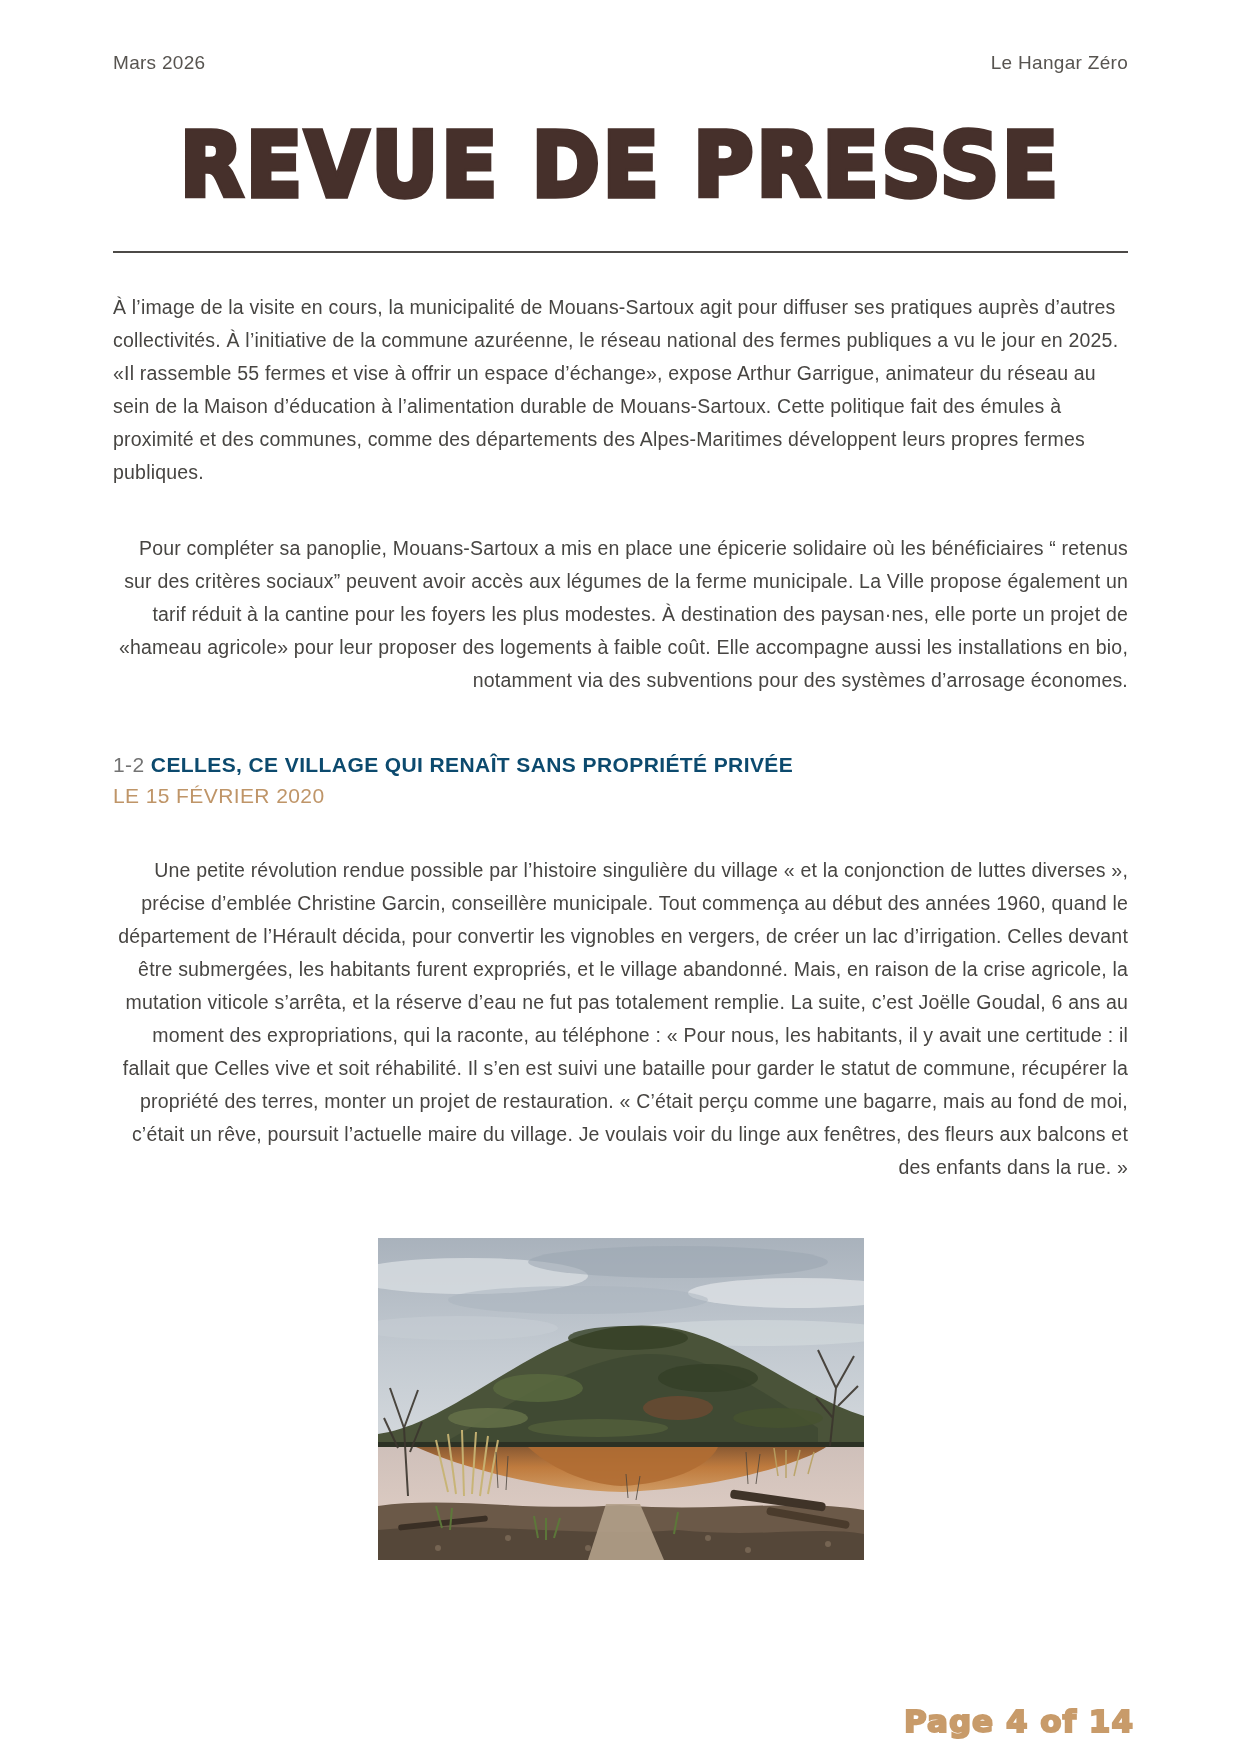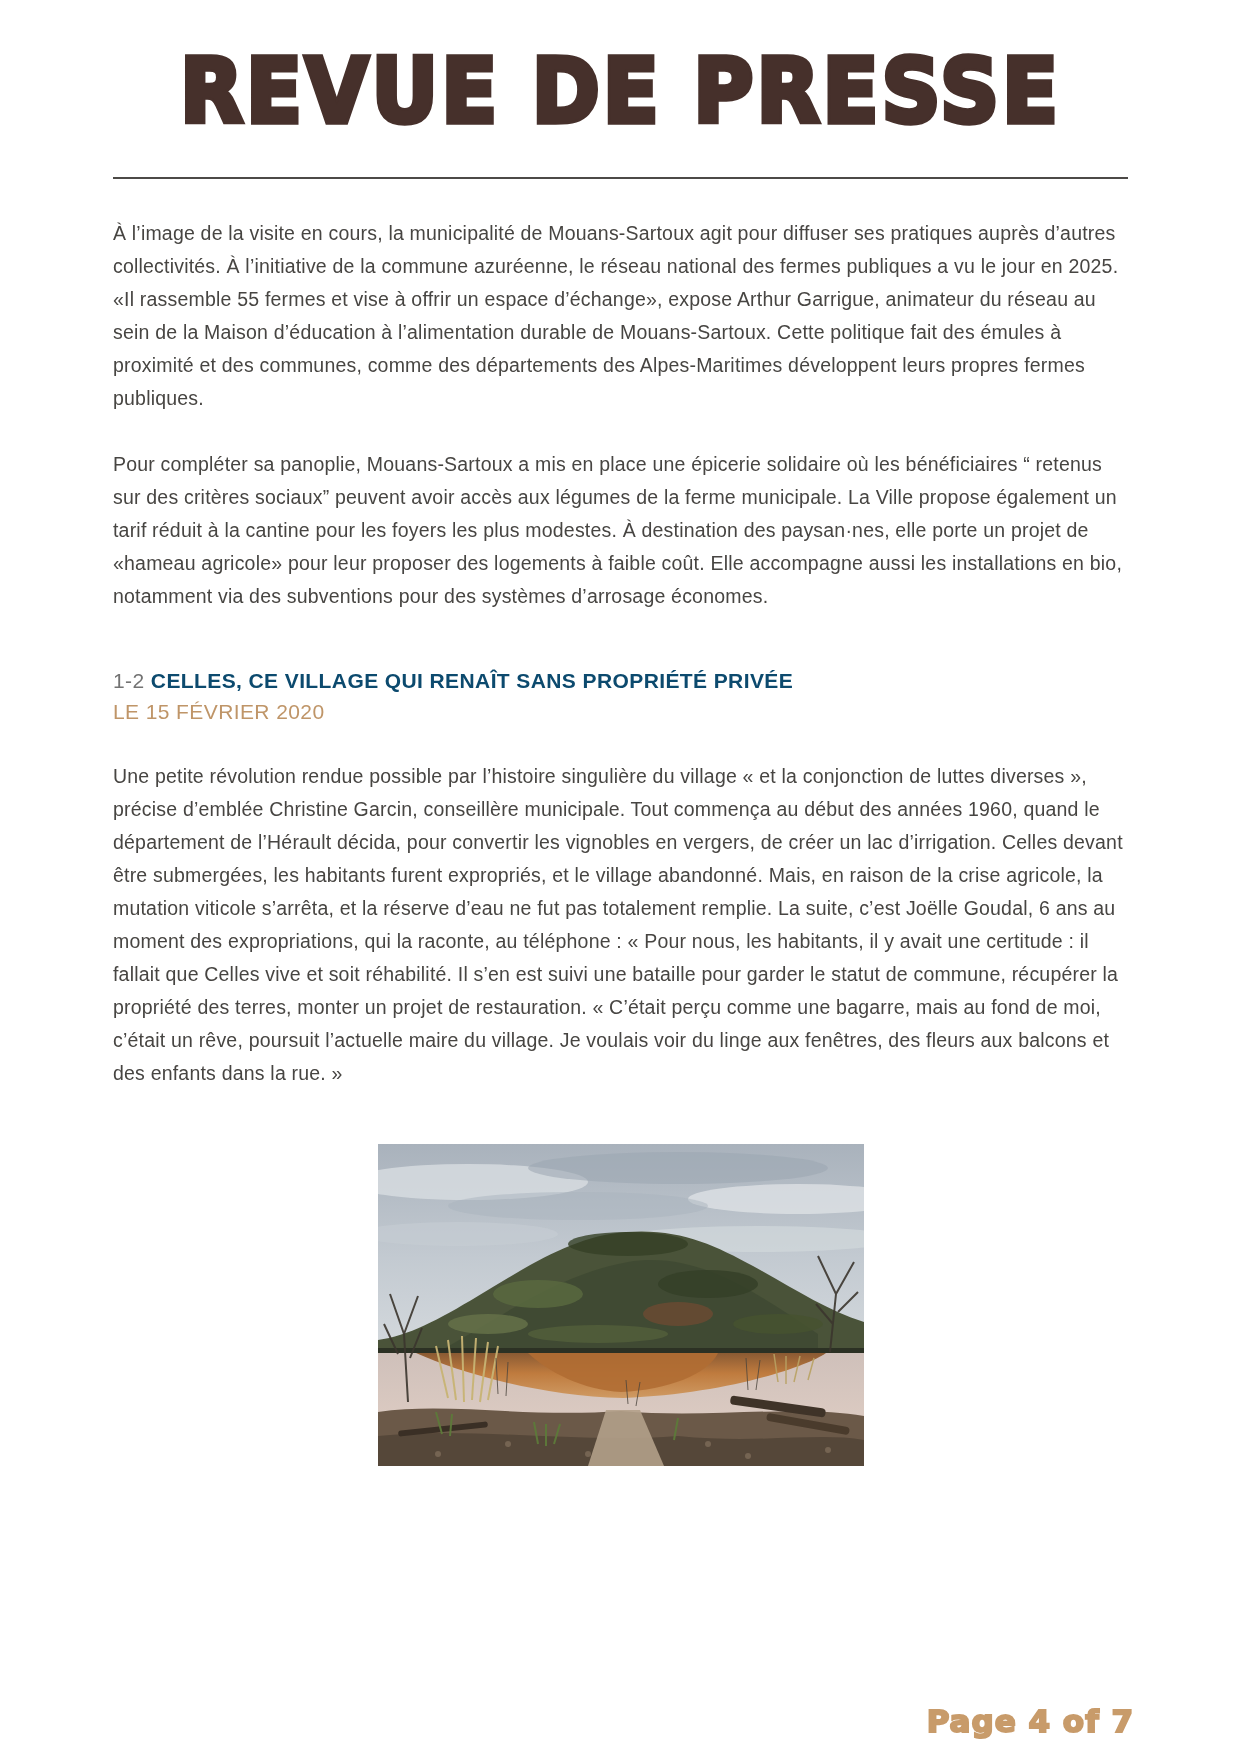--- a/index.html
+++ b/index.html
@@ -40,21 +40,21 @@
     border:none; border-top:2px solid #4c4a47;
     margin-top:38px;
   }
 
   
   .body-par {
     font-size:19.5px; line-height:33px; color:#474542;
     letter-spacing:.2px;
     margin-top:38px;
   }
-  .par-gap { margin-top:33px; }
+  .par-gap { margin-top:43px;text-align:right; }
 
   
   .section-head { margin-top:52px; font-size:21px; line-height:31px; letter-spacing:.4px; }
   .section-number { color:#737373; font-weight:400;margin-top:37px; }
   .section-title { color:#0c4a6e; font-weight:700;text-align:center; }
   .byline { color:#bf9568; font-size:21px; line-height:31px; letter-spacing:.4px; }
 
   .first-after-byline { margin-top:46px; }
 
   
@@ -75,20 +75,24 @@
     paint-order:stroke fill;
     letter-spacing:1px;
   }
 </style>
 </head>
 <body>
 
 <div class="page">
   <div class="content">
 
+    <div class="masthead">
+      <span>Mars 2026</span>
+      <span>Le Hangar Zéro</span>
+    </div>
 
     <div class="title-wrap">
       <span class="page-title">REVUE DE PRESSE</span>
     </div>
     <hr class="title-rule">
 
     <p class="body-par">À l’image de la visite en cours, la municipalité de Mouans-Sartoux agit pour diffuser ses pratiques auprès d’autres collectivités. À l’initiative de la commune azuréenne, le réseau national des fermes publiques a vu le jour en 2025. «Il rassemble 55 fermes et vise à offrir un espace d’échange», expose Arthur Garrigue, animateur du réseau au sein de la Maison d’éducation à l’alimentation durable de Mouans-Sartoux. Cette politique fait des émules à proximité et des communes, comme des départements des Alpes-Maritimes développent leurs propres fermes publiques.</p>
 
     <p class="body-par par-gap">Pour compléter sa panoplie, Mouans-Sartoux a mis en place une épicerie solidaire où les bénéficiaires “ retenus sur des critères sociaux” peuvent avoir accès aux légumes de la ferme municipale. La Ville propose également un tarif réduit à la cantine pour les foyers les plus modestes. À destination des paysan·nes, elle porte un projet de «hameau agricole» pour leur proposer des logements à faible coût. Elle accompagne aussi les installations en bio, notamment via des subventions pour des systèmes d’arrosage économes.</p>
 
@@ -188,14 +192,14 @@
         <circle cx="130" cy="300" r="3"></circle>
           <circle cx="210" cy="310" r="3"></circle>
           <circle cx="330" cy="300" r="3"></circle>
         <circle cx="370" cy="312" r="3"></circle>
           <circle cx="60" cy="310" r="3"></circle>
           <circle cx="450" cy="306" r="3"></circle>
       </g>
     </svg>
   </figure>
 
-  <div class="page-footer">Page 4 of 7</div>
+  <div class="page-footer">Page 4 of 14</div>
 </div>
 
 </body></html>

